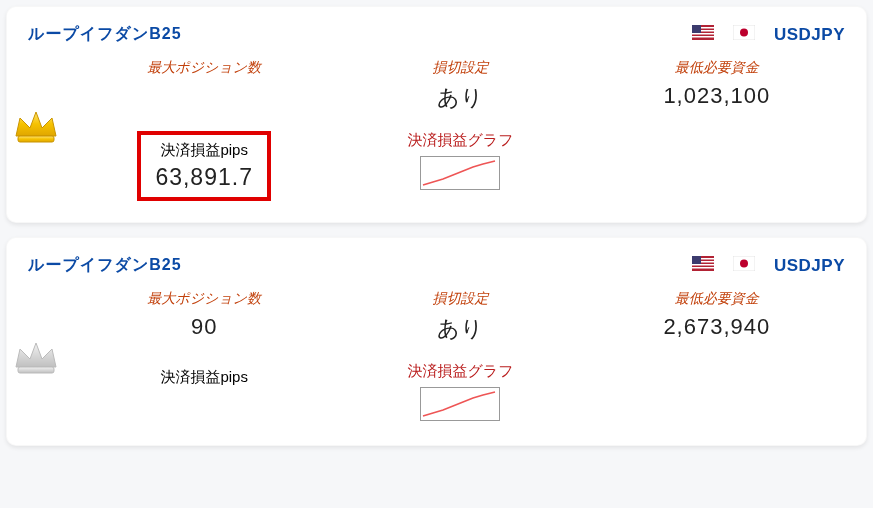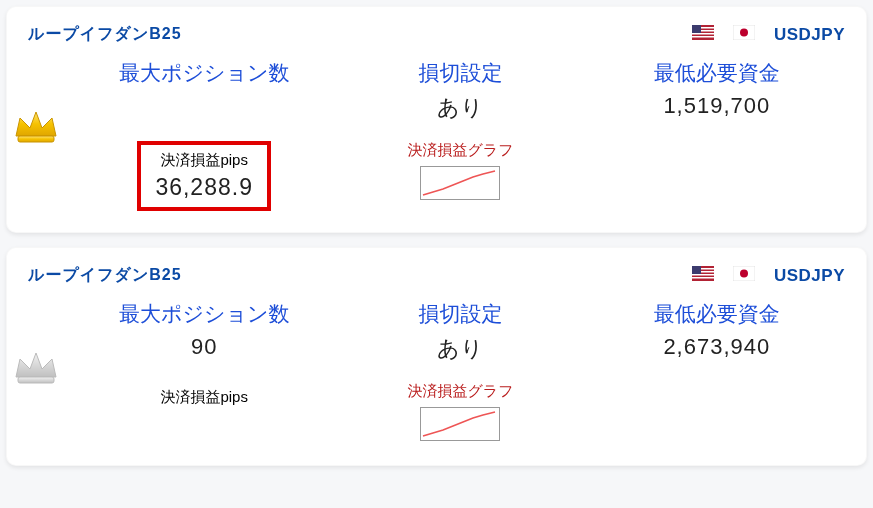--- a/index.html
+++ b/index.html
@@ -54,23 +54,24 @@
     display: flex;
     justify-content: space-around;
     margin-left: 48px;
     margin-bottom: 18px;
   }
   .stat {
     text-align: center;
     flex: 1;
   }
   .stat-label {
-    font-size: 21px;
-    color: #1d4ed8;
+    font-size: 14px;
+    color: #c2410c;
     margin-bottom: 6px;
+    font-style: italic;
   }
   .stat-value {
     font-size: 22px;
     color: #222;
     letter-spacing: 1px;
   }
   .pips-row {
     display: flex;
     margin-left: 48px;
     align-items: flex-start;
@@ -159,29 +160,29 @@
   <div class="stats-row">
     <div class="stat">
       <div class="stat-label">最大ポジション数</div>
     </div>
     <div class="stat">
       <div class="stat-label">損切設定</div>
       <div class="stat-value">あり</div>
     </div>
     <div class="stat">
       <div class="stat-label">最低必要資金</div>
-      <div class="stat-value">1,519,700</div>
+      <div class="stat-value">1,023,100</div>
     </div>
   </div>
 
   <div class="pips-row">
     <div class="pips-block">
       <div class="pips-block-inner highlight">
         <div class="pips-label">決済損益pips</div>
-        <div class="pips-value">36,288.9</div>
+        <div class="pips-value">63,891.7</div>
       </div>
     </div>
     <div class="graph-block">
       <div class="graph-label">決済損益グラフ</div>
       <div class="graph-box">
         <svg width="78" height="32" viewBox="0 0 78 32">
             <polyline points="2,28 12,25 22,22 32,18 42,14 52,10 62,7 74,4" fill="none" stroke="#e55" stroke-width="1.5"></polyline>
           </svg>
       </div>
     </div>

